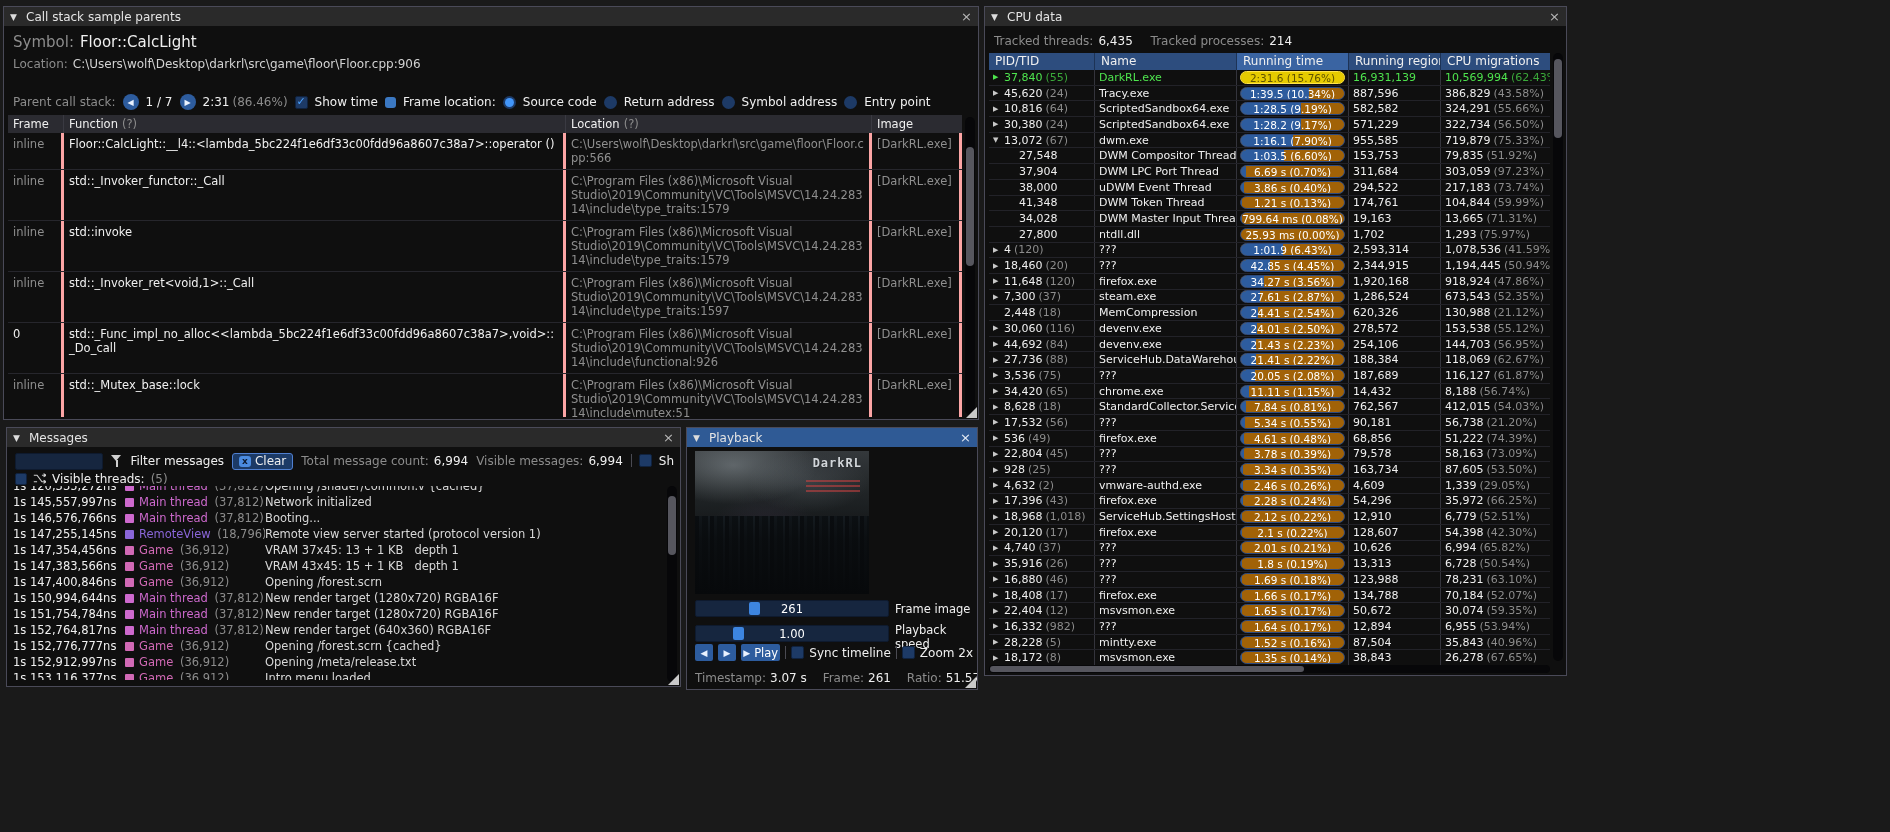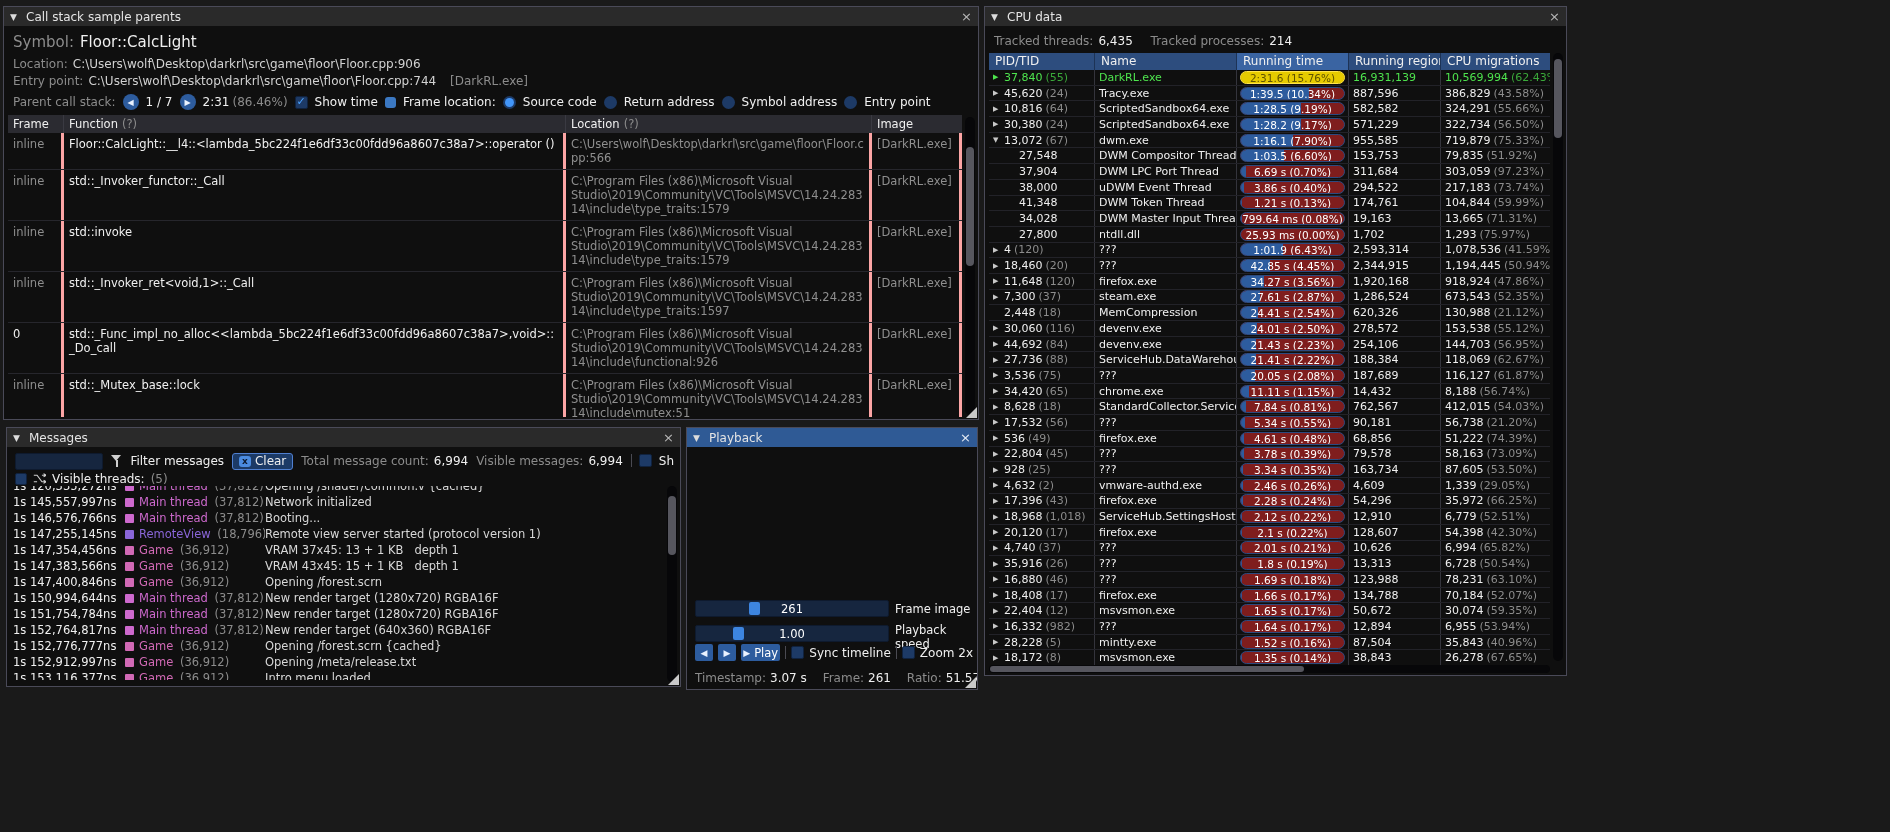--- a/index.html
+++ b/index.html
@@ -92,21 +92,21 @@
   .hcell.sorted{background:#3a64a2}
   .cpu-bodywrap{position:absolute;left:4px;top:63px;right:16px;bottom:10px;overflow:hidden;font-size:11px}
   .cpu-row{display:grid;grid-template-columns:106px 142px 112px 92px 1fr;height:15.7px;align-items:center;border-bottom:1px solid #222228}
   .cpu-cell{border-right:1px solid #34343c;height:100%;display:flex;align-items:center;padding:0 4px;overflow:hidden;white-space:nowrap}
   .c-mig{border-right:none}
   .xarrow{color:#c8c8c8;font-size:7px;width:11px;display:inline-block;flex:none}
   .c-pid{padding-left:4px}
   .c-pid.child{padding-left:30px}
   .cnt{color:#8c8c8c;margin-left:3px}
   .c-time{padding:1px 3px}
-  .bar{position:relative;flex:1;height:13px;border:1px solid #2c4a80;border-radius:7px;background:#7f1d1d;overflow:hidden}
+  .bar{position:relative;flex:1;height:13px;border:1px solid #2c4a80;border-radius:7px;background:#a16207;overflow:hidden}
   .bar-fill{position:absolute;left:0;top:0;bottom:0;background:#2d5c9e}
   .bar-text{position:relative;text-align:center;font-size:10.5px;line-height:12px;color:#fff}
   .bar.yellow{border-color:#ffe44d;background:#c7ad00}
   .bar.yellow .bar-fill{background:#e6cb00}
   .bar.yellow .bar-text{color:#5f5200}
   .grn .pidv,.grn .c-name,.grn .c-reg,.grn .migv,.grn .xarrow{color:#4ee44e}
   .grn .cnt{color:#3aa83a}
 </style>
 </head>
 <body>
@@ -117,24 +117,20 @@
     <div class="titlebar">
       <span class="collapse">▼</span>
       <span>Call stack sample parents</span>
       <span class="close">×</span>
     </div>
     <div class="cs-symbol">
       <span class="dim">Symbol:</span><span>Floor::CalcLight</span>
     </div>
     <div class="cs-line1">
       <span class="dim">Location:</span><span class="path">C:\Users\wolf\Desktop\darkrl\src\game\floor\Floor.cpp:906</span>
-    </div>
-    <div class="cs-line2">
-      <span class="dim">Entry point:</span><span class="path">C:\Users\wolf\Desktop\darkrl\src\game\floor\Floor.cpp:744</span>
-      <span class="dim" style="margin-left:10px">[DarkRL.exe]</span>
     </div>
     <div class="cs-toolbar">
       <span class="dim">Parent call stack:</span>
       <span class="circle-btn">◀</span>
       <span>1 / 7</span>
       <span class="circle-btn">▶</span>
       <span>2:31</span>
       <span class="dim" style="margin-left:-4px">(86.46%)</span>
       <span class="cb checked"></span>
       <span>Show time</span>
@@ -313,20 +309,30 @@
     </div>
     <div class="grip"></div>
   </div>
 
   <div class="window" id="win-playback">
     <div class="titlebar active">
       <span class="collapse">▼</span>
       <span>Playback</span>
       <span class="close" style="color:#e6ecf5">×</span>
     </div>
+    <div class="frame-image">
+      <div class="fog"></div>
+      <div class="trees"></div>
+      <div class="frame-logo">DarkRL</div>
+      <div class="red-lines">
+          <i></i>
+          <i></i>
+          <i></i>
+        </div>
+    </div>
     <div class="slider" style="top:172px">
       <div class="grab" id="grab-frame" style="left: calc(30% - 5px);"></div>
       <div class="sval">261</div>
     </div>
     <div class="slider-label" style="top:174px">Frame image</div>
     <div class="slider" style="top:197px">
       <div class="grab" id="grab-speed" style="left: calc(22% - 5px);"></div>
       <div class="sval">1.00</div>
     </div>
     <div class="slider-label" style="top:195px">Playback speed</div>

